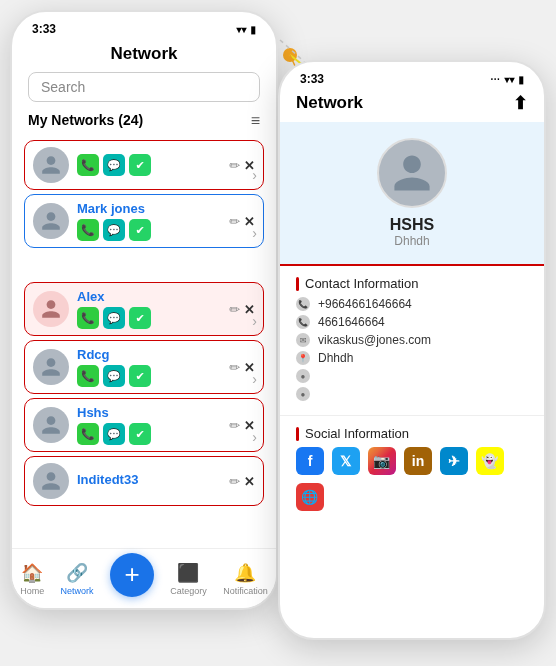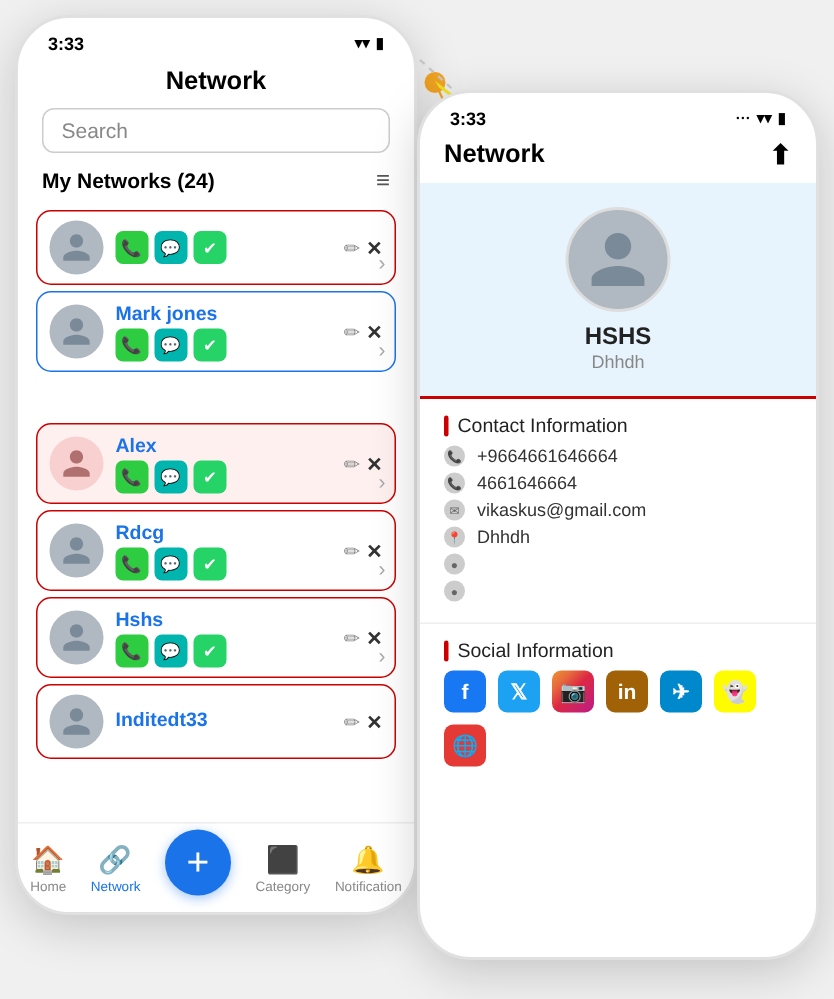--- a/index.html
+++ b/index.html
@@ -565,21 +565,21 @@
     <div class="info-row">
       <div class="info-dot">📞</div>
       <span>+9664661646664</span>
     </div>
     <div class="info-row">
       <div class="info-dot">📞</div>
       <span>4661646664</span>
     </div>
     <div class="info-row">
       <div class="info-dot">✉</div>
-      <span>vikaskus@gmail.com</span>
+      <span>vikaskus@jones.com</span>
     </div>
     <div class="info-row">
       <div class="info-dot">📍</div>
       <span>Dhhdh</span>
     </div>
     <div class="info-row">
       <div class="info-dot">●</div>
       <span></span>
     </div>
     <div class="info-row">

